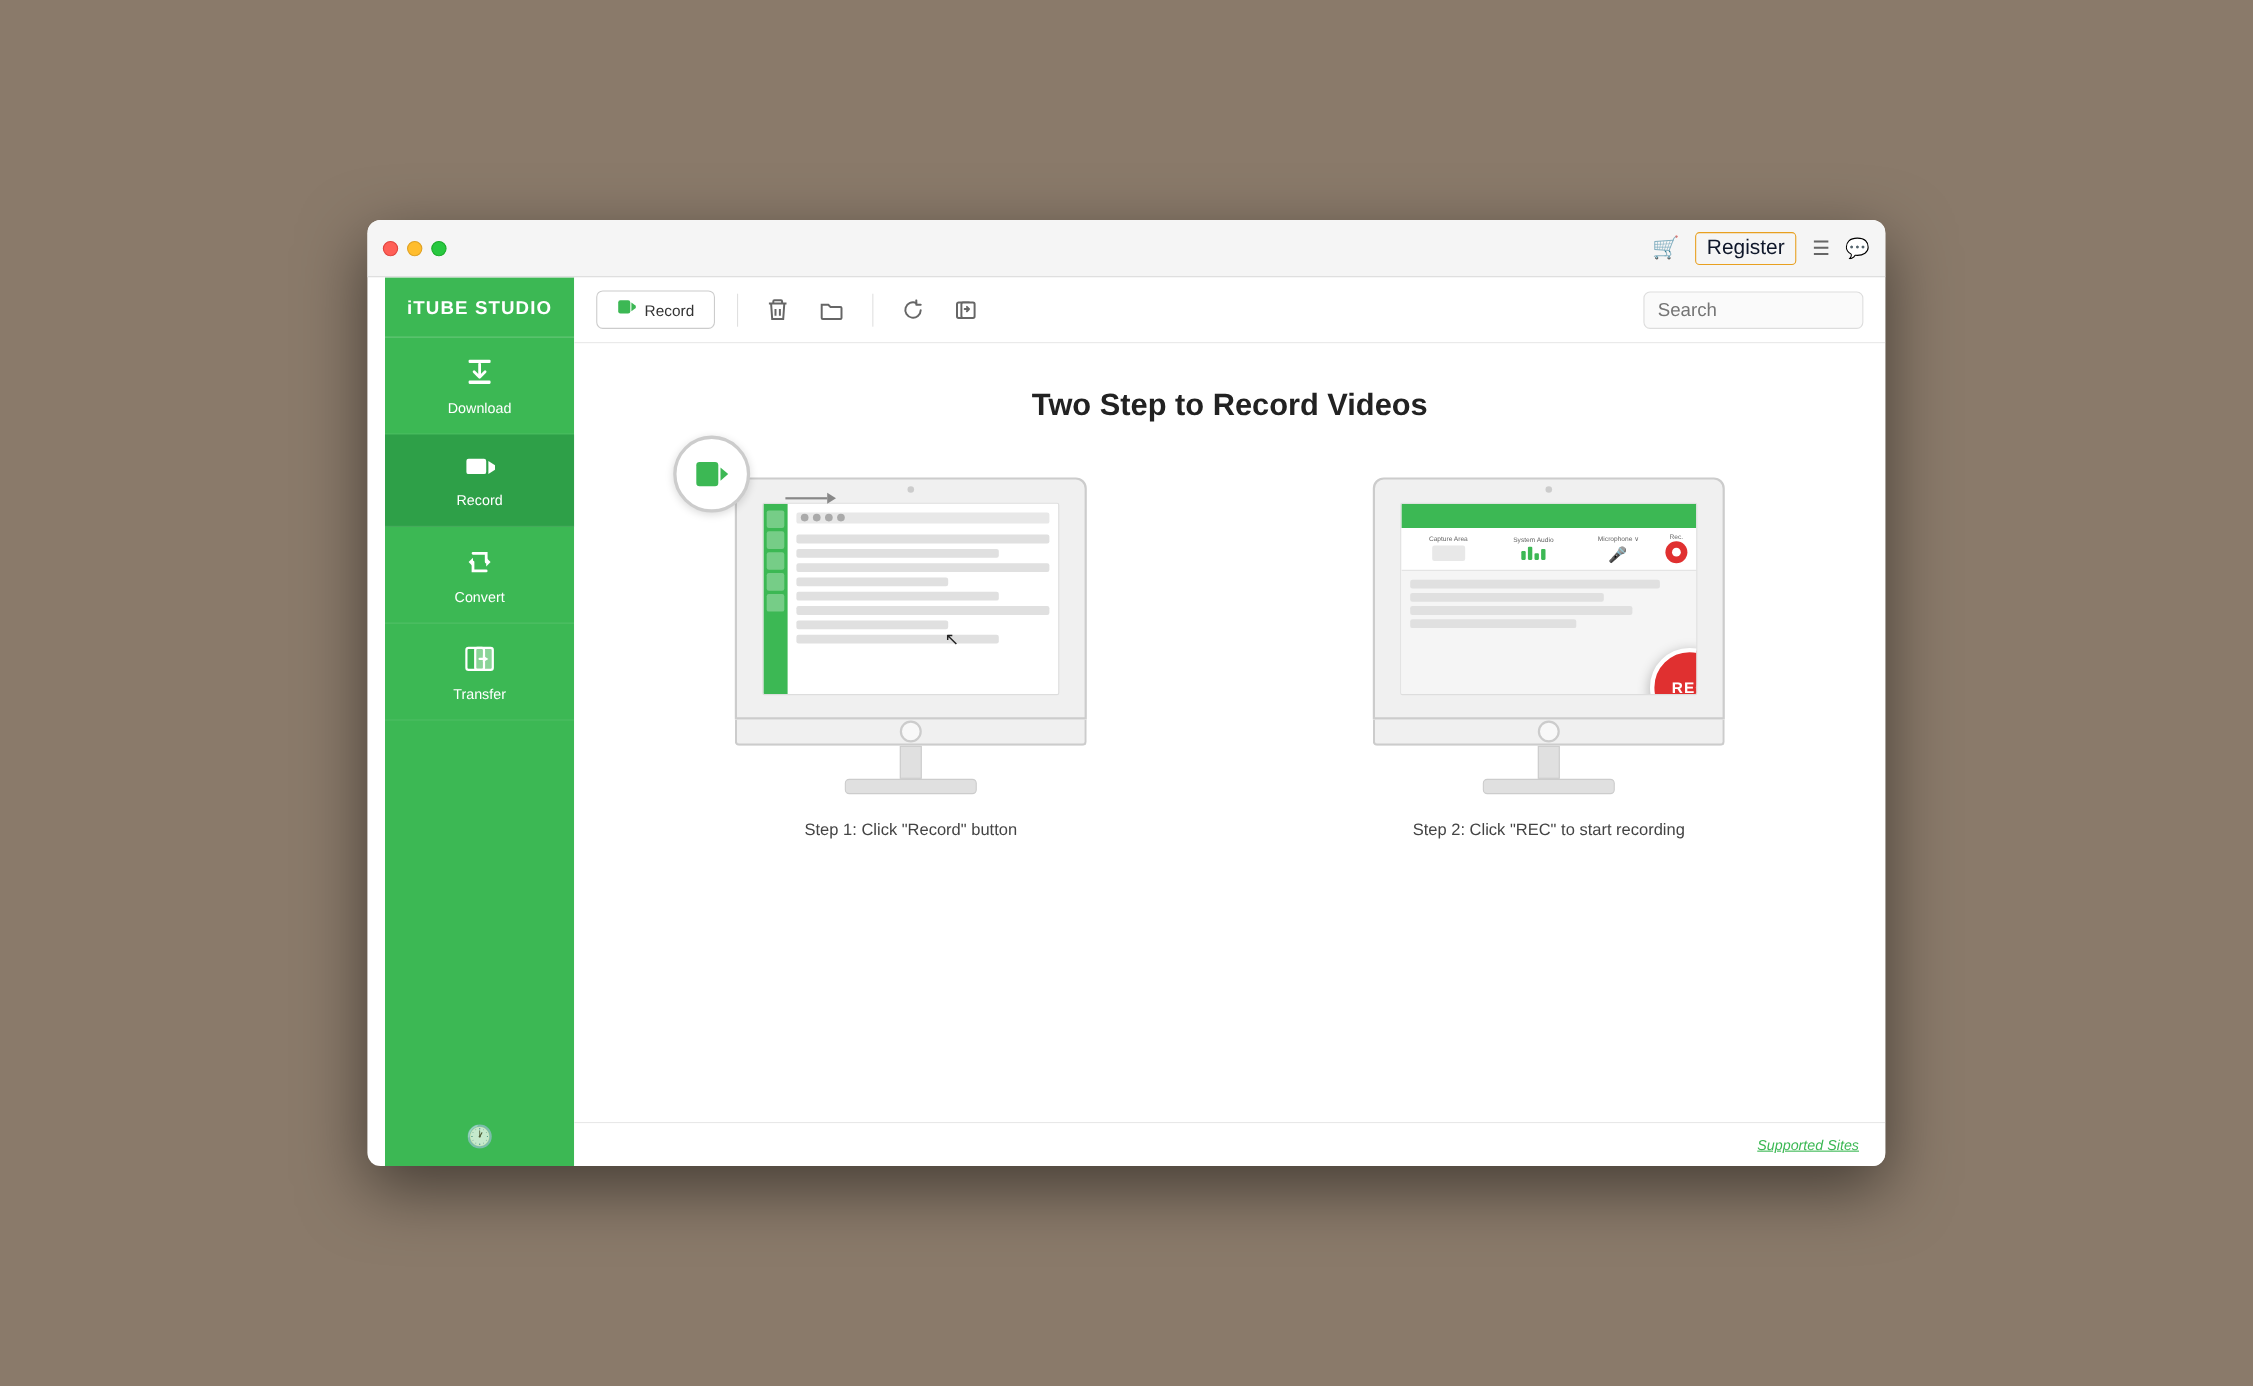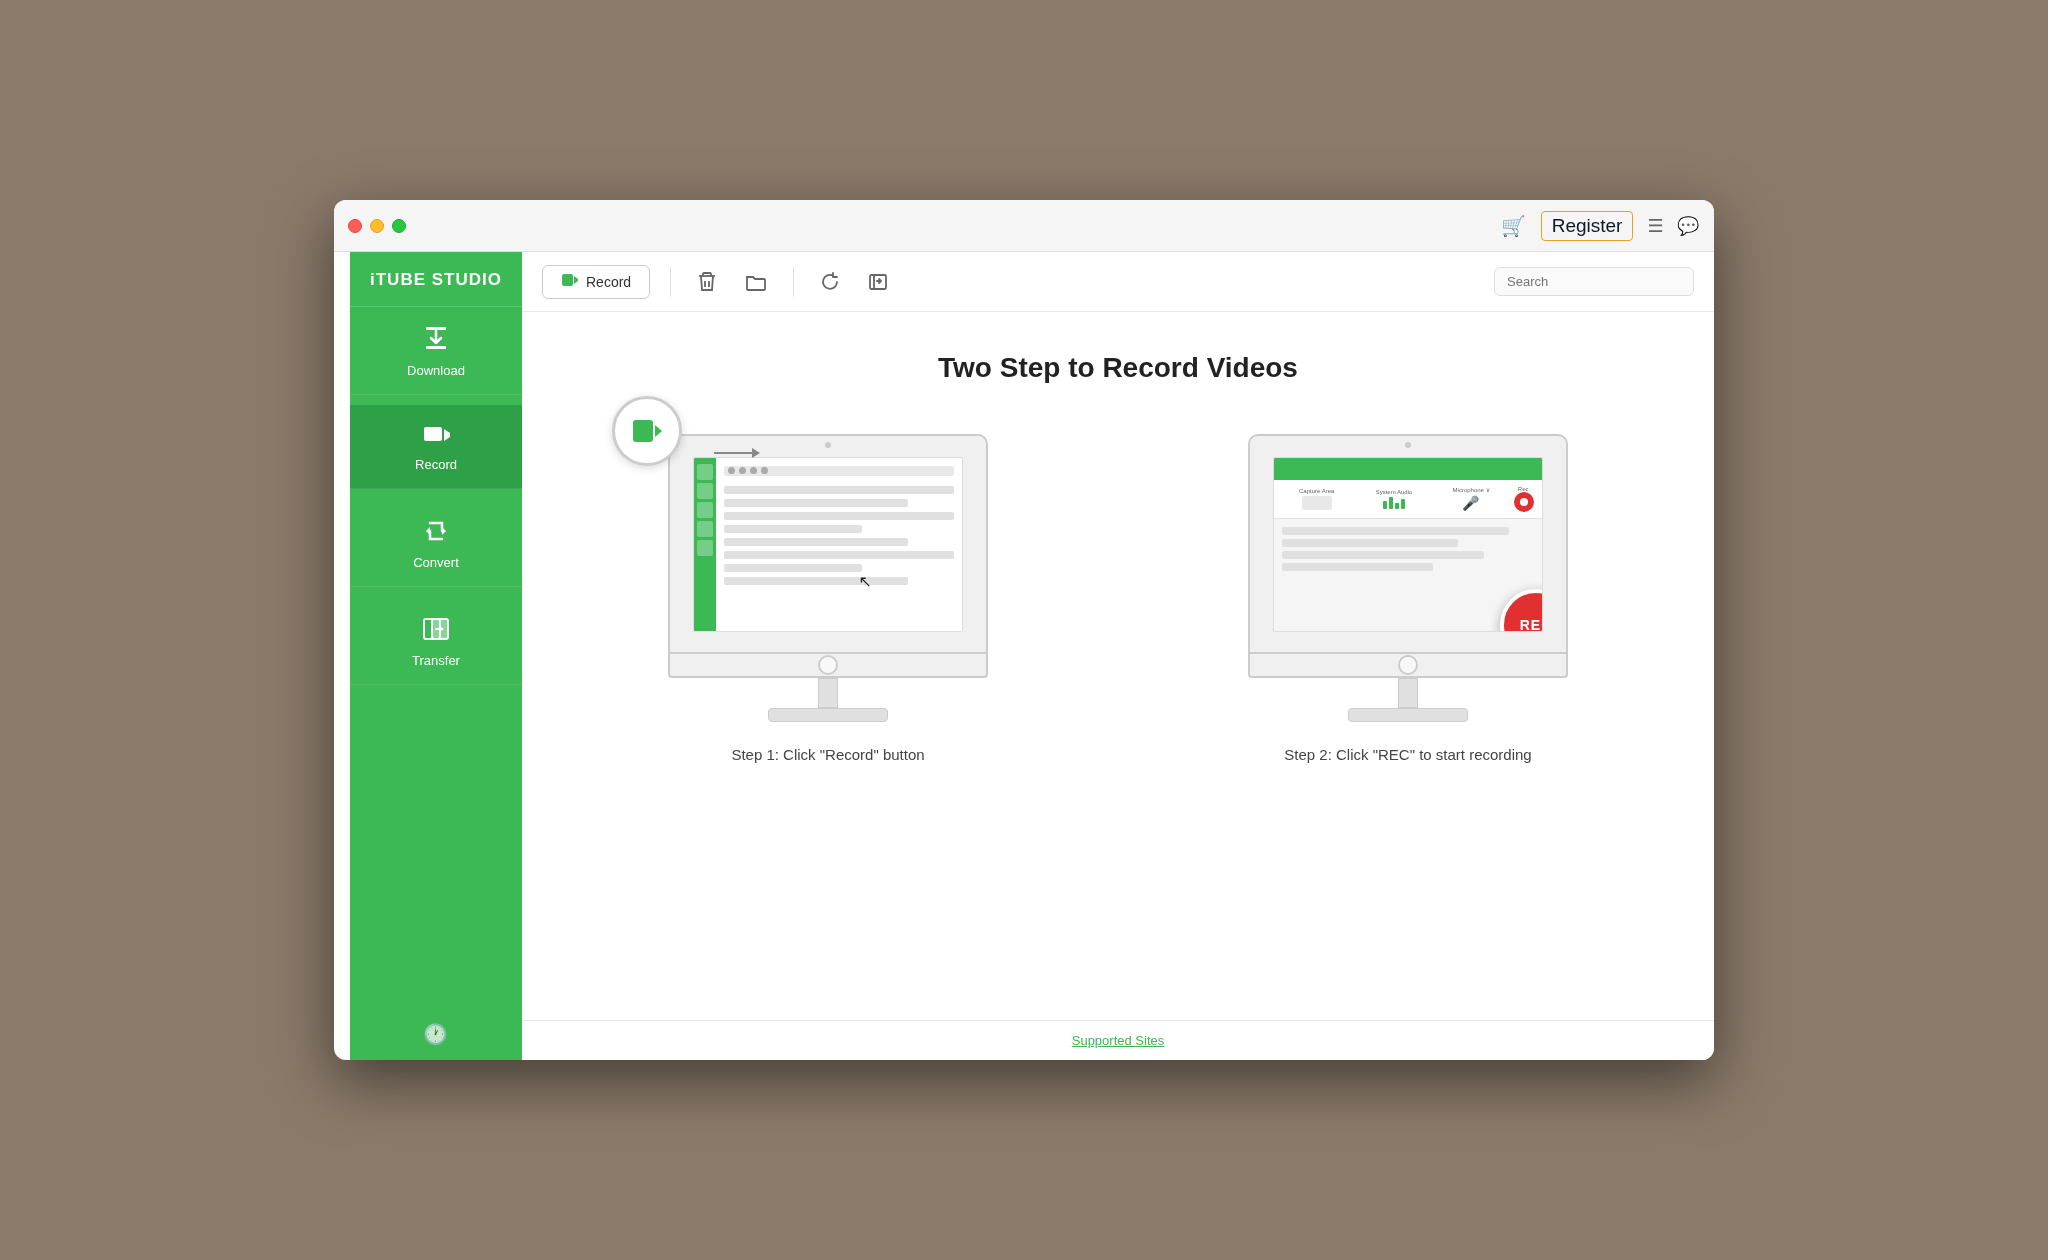--- a/index.html
+++ b/index.html
@@ -109,21 +109,20 @@
       color: #fff;
       font-size: 17px;
       font-weight: 700;
       letter-spacing: 1px;
     }
 
     .sidebar-nav {
       display: flex;
       flex-direction: column;
       flex: 1;
-      gap: 10px;
     }
 
     .sidebar-item {
       display: flex;
       flex-direction: column;
       align-items: center;
       padding: 18px 0 16px;
       cursor: pointer;
       color: rgba(255,255,255,0.85);
       border-bottom: 1px solid rgba(255,255,255,0.1);
@@ -216,21 +215,21 @@
     }
 
     .toolbar-spacer {
       flex: 1;
     }
 
     .search-input {
       border: 1px solid #ddd;
       border-radius: 6px;
       padding: 6px 12px;
-      font-size: 13px;
+      font-size: 17px;
       color: #999;
       width: 200px;
       outline: none;
       background: #fafafa;
     }
 
     
     .main-content {
       flex: 1;
       display: flex;
@@ -516,22 +515,23 @@
       font-size: 15px;
       color: #444;
       text-align: center;
     }
 
     
     .content-footer {
       border-top: 1px solid #e8e8e8;
       padding: 12px 24px;
       display: flex;
-      justify-content: center;
+      justify-content: flex-end;
       flex-shrink: 0;
+      font-style: italic;
     }
 
     .supported-sites-link {
       color: #3cb854;
       font-size: 13px;
       text-decoration: underline;
       cursor: pointer;
     }
   </style>
 </head>

